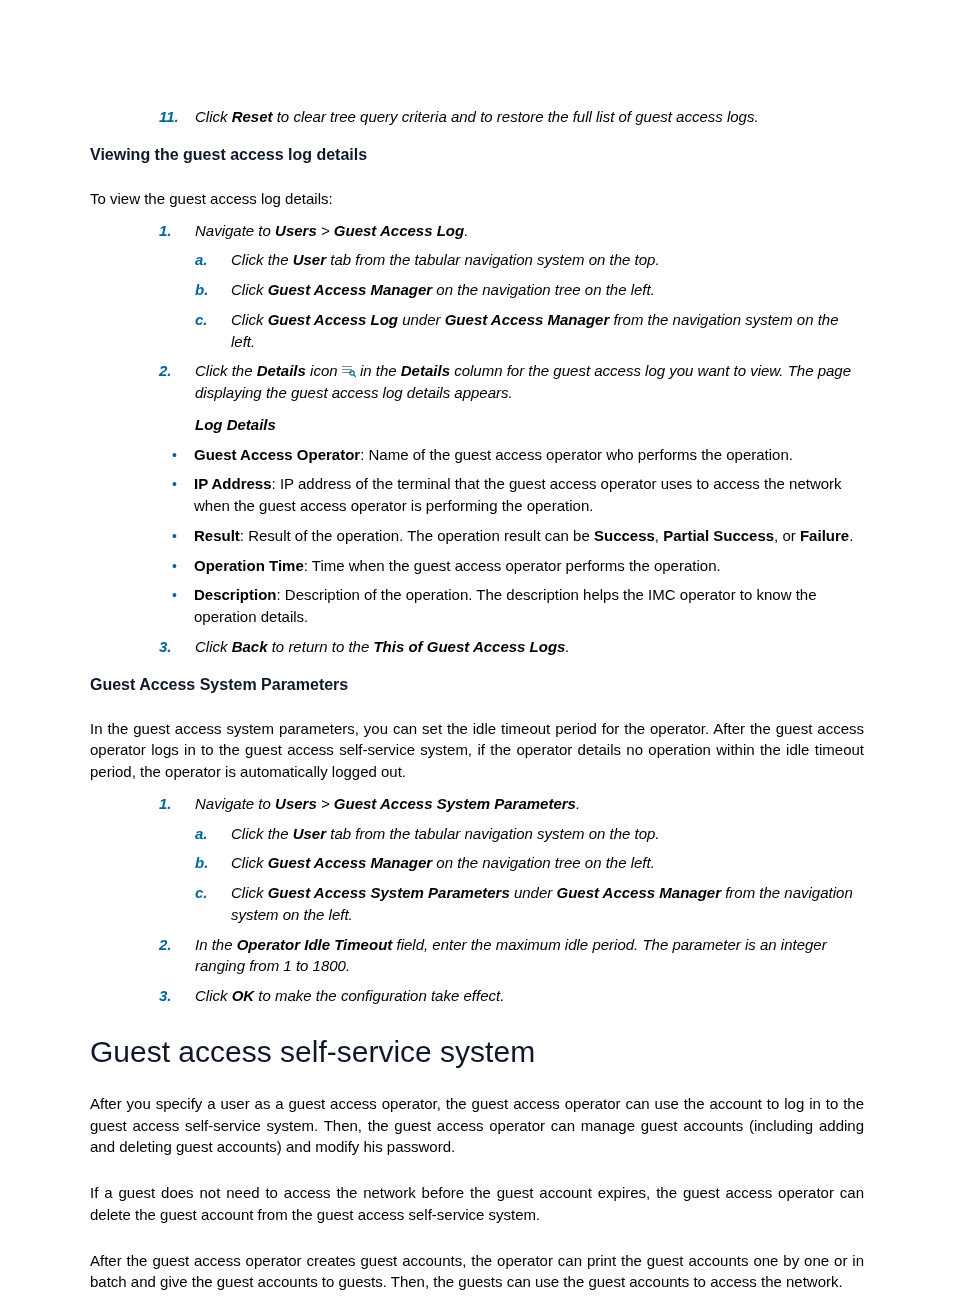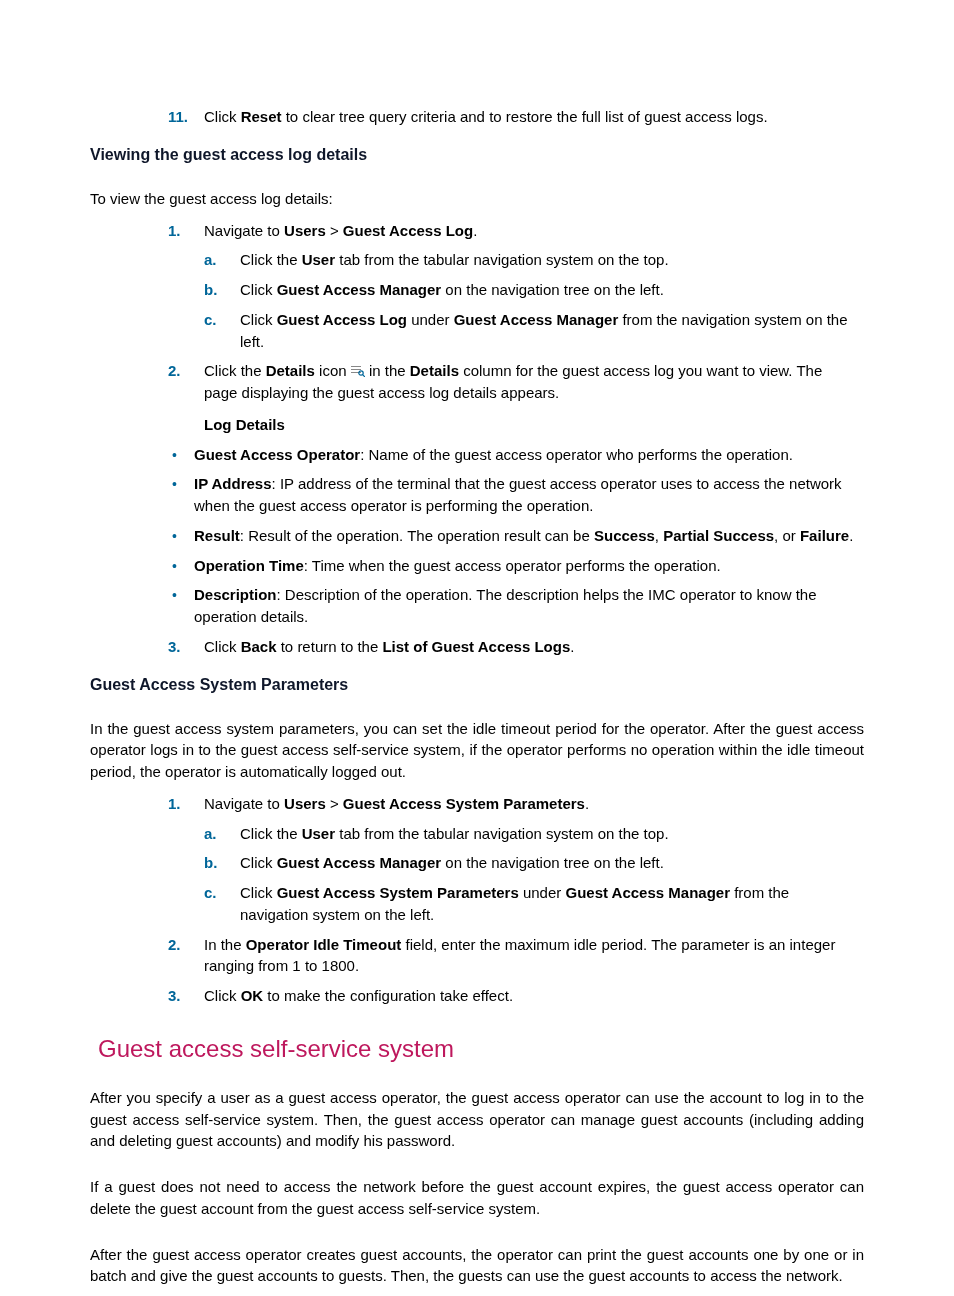--- a/index.html
+++ b/index.html
@@ -17,43 +17,44 @@
     box-sizing: border-box;
     position: relative;
   }
   .h4 {
     color: #0f172a;
     font-size: 16px;
     font-weight: bold;
     margin: 18px 0 8px 0;
   }
   .h2 {
-    color: #be185d;
-    font-size: 24px;
+    color: #0f172a;
+    font-size: 30px;
     font-weight: 400;
-    margin: 28px 0 18px 8px;
+    margin: 28px 0 18px 0;
   }
   .indent1 { margin-left: 68px; }
   .indent0 { margin-left: 68px; }
   .para {
     margin: 24px 0 10px 0;
     line-height: 1.45;
   }
   .just { text-align: justify; }
   ol.num {
     list-style: none;
     padding: 0;
     margin: 4px 0 0 68px;
   }
   ol.num > li {
     counter-increment: none;
     position: relative;
     padding-left: 36px;
-    margin: 8px 10px;
-    line-height: 1.45;
+    margin: 8px 1px;
+    line-height: 1.45;
+    font-style: italic;
   }
   ol.num > li > .num-mark {
     position: absolute;
     left: 0;
     color: #006699;
     font-weight: bold;
   }
   ol.alpha {
     list-style: none;
     padding: 0;
@@ -164,27 +165,27 @@
     <li>
       <b>Result</b><span>: Result of the operation. The operation result can be </span><b>Success</b><span>, </span><b>Partial Success</b><span>, or </span><b>Failure</b><span>.</span>
     </li>
     <li><b>Operation Time</b><span>: Time when the guest access operator performs the operation.</span></li>
     <li><b>Description</b><span>: Description of the operation. The description helps the IMC operator to know the operation details.</span></li>
   </ul>
 
   <ol class="num">
     <li>
       <span class="num-mark">3.</span>
-      <span>Click </span><b>Back</b><span> to return to the </span><b>List of Guest Access Logs</b><span>.</span>
+      <span>Click </span><b>Back</b><span> to return to the </span><b>This of Guest Access Logs</b><span>.</span>
     </li>
   </ol>
 
   <div class="h4">Guest Access System Parameters</div>
 
-  <div class="para indent1 just">In the guest access system parameters, you can set the idle timeout period for the operator. After the guest access operator logs in to the guest access self-service system, if the operator performs no operation within the idle timeout period, the operator is automatically logged out.</div>
+  <div class="para indent1 just">In the guest access system parameters, you can set the idle timeout period for the operator. After the guest access operator logs in to the guest access self-service system, if the operator details no operation within the idle timeout period, the operator is automatically logged out.</div>
 
   <ol class="num">
     <li>
       <span class="num-mark">1.</span>
       <span>Navigate to </span><b>Users</b><span> &gt; </span><b>Guest Access System Parameters</b><span>.</span>
       <ol class="alpha">
         <li>
           <span class="alpha-mark">a.</span>
           <span>Click the </span><b>User</b><span> tab from the tabular navigation system on the top.</span>
         </li>

